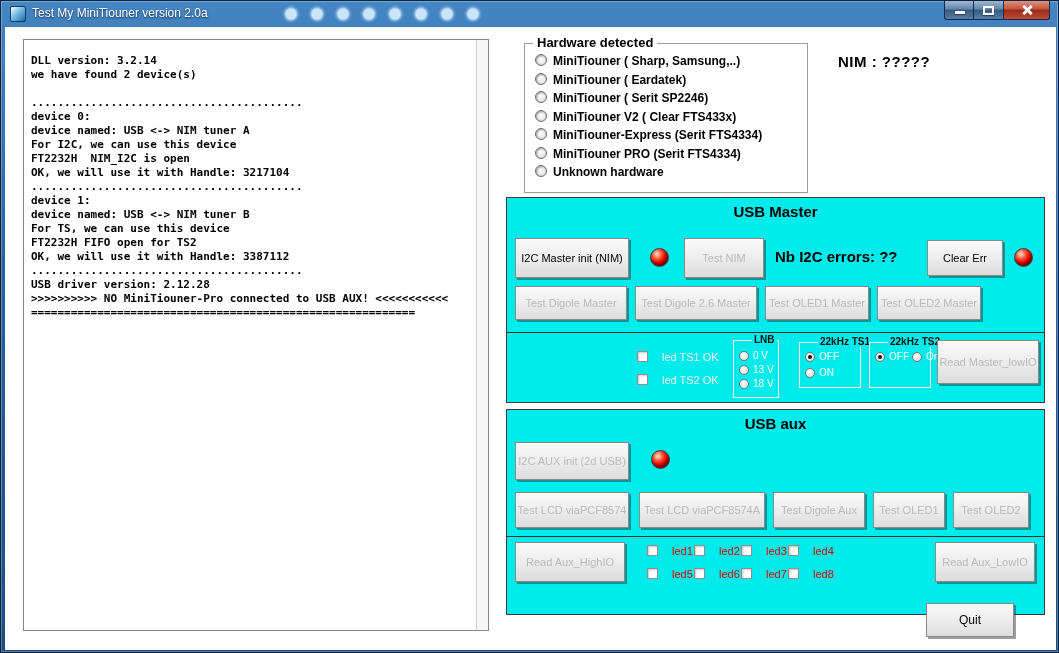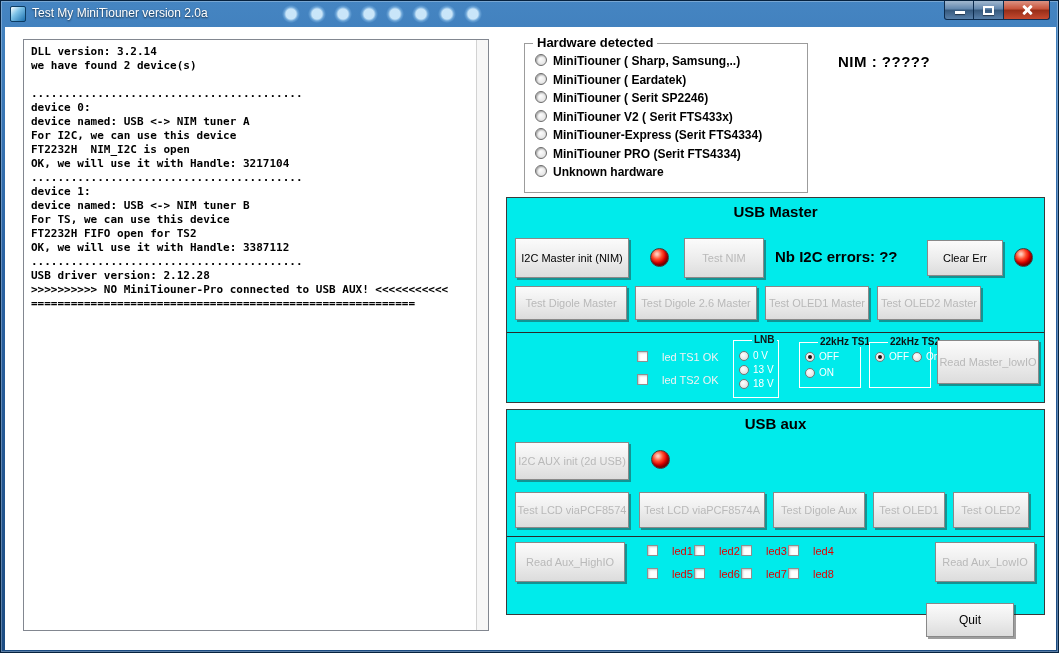--- a/index.html
+++ b/index.html
@@ -30,21 +30,21 @@
   .glyph-max{position:absolute;left:9px;top:5px;width:11px;height:9px;border:2px solid #fff;box-shadow:0 1px 1px rgba(0,0,0,.4)}
   .glyph-close{position:absolute;left:50%;top:50%;width:12px;height:12px;transform:translate(-50%,-50%)}
   .glyph-close::before,.glyph-close::after{content:'';position:absolute;left:5px;top:0;width:3px;height:12px;background:#fff;border-radius:1px}
   .glyph-close::before{transform:rotate(45deg)}
   .glyph-close::after{transform:rotate(-45deg)}
 
   .client{position:absolute;left:4px;top:26px;width:1051px;height:623px;background:#fff}
 
   
   #log{position:absolute;left:18px;top:12px;width:466px;height:592px;border:1px solid #828790;
-    padding:5px 18px 5px 7px;font:bold 11px/14px "DejaVu Sans Mono",monospace;white-space:pre;
+    padding:14px 18px 5px 7px;font:bold 11px/14px "DejaVu Sans Mono",monospace;white-space:pre;
     overflow:hidden;color:#000;background:#fff}
   #log-scroll{position:absolute;left:471px;top:13px;width:12px;height:590px;background:#f7f7f7;border-left:1px solid #d2d2d2}
 
   
   #hw{position:absolute;left:519px;top:16px;width:284px;height:150px;border:1px solid #9c9c9c;background:#fff}
   #hw-legend{position:absolute;left:8px;top:-9px;background:#fff;padding:0 4px;font-weight:bold;font-size:13px;white-space:nowrap}
   #hw-rows{position:absolute;left:10px;top:10px;display:flex;flex-direction:column;gap:3.5px}
   .hw-row{display:flex;align-items:flex-start;gap:6px;height:15px;cursor:default}
   .radio{width:12px;height:12px;border-radius:50%;background:radial-gradient(circle at 40% 35%,#fff,#dcdcdc);
     border:1px solid #6b6b6b;box-shadow:inset 1px 1px 2px rgba(0,0,0,.35);position:relative;flex:none}
@@ -170,21 +170,21 @@
         <label class="hw-row">
           <span class="radio"></span>
           <span class="hw-label">MiniTiouner ( Eardatek)</span>
         </label>
         <label class="hw-row">
           <span class="radio"></span>
           <span class="hw-label">MiniTiouner ( Serit SP2246)</span>
         </label>
         <label class="hw-row">
           <span class="radio"></span>
-          <span class="hw-label">MiniTiouner V2 ( Serit FTS433x)</span>
+          <span class="hw-label">MiniTiouner V2 ( Clear FTS433x)</span>
         </label>
         <label class="hw-row">
           <span class="radio"></span>
           <span class="hw-label">MiniTiouner-Express (Serit FTS4334)</span>
         </label>
         <label class="hw-row">
           <span class="radio"></span>
           <span class="hw-label">MiniTiouner PRO  (Serit FTS4334)</span>
         </label>
         <label class="hw-row">

